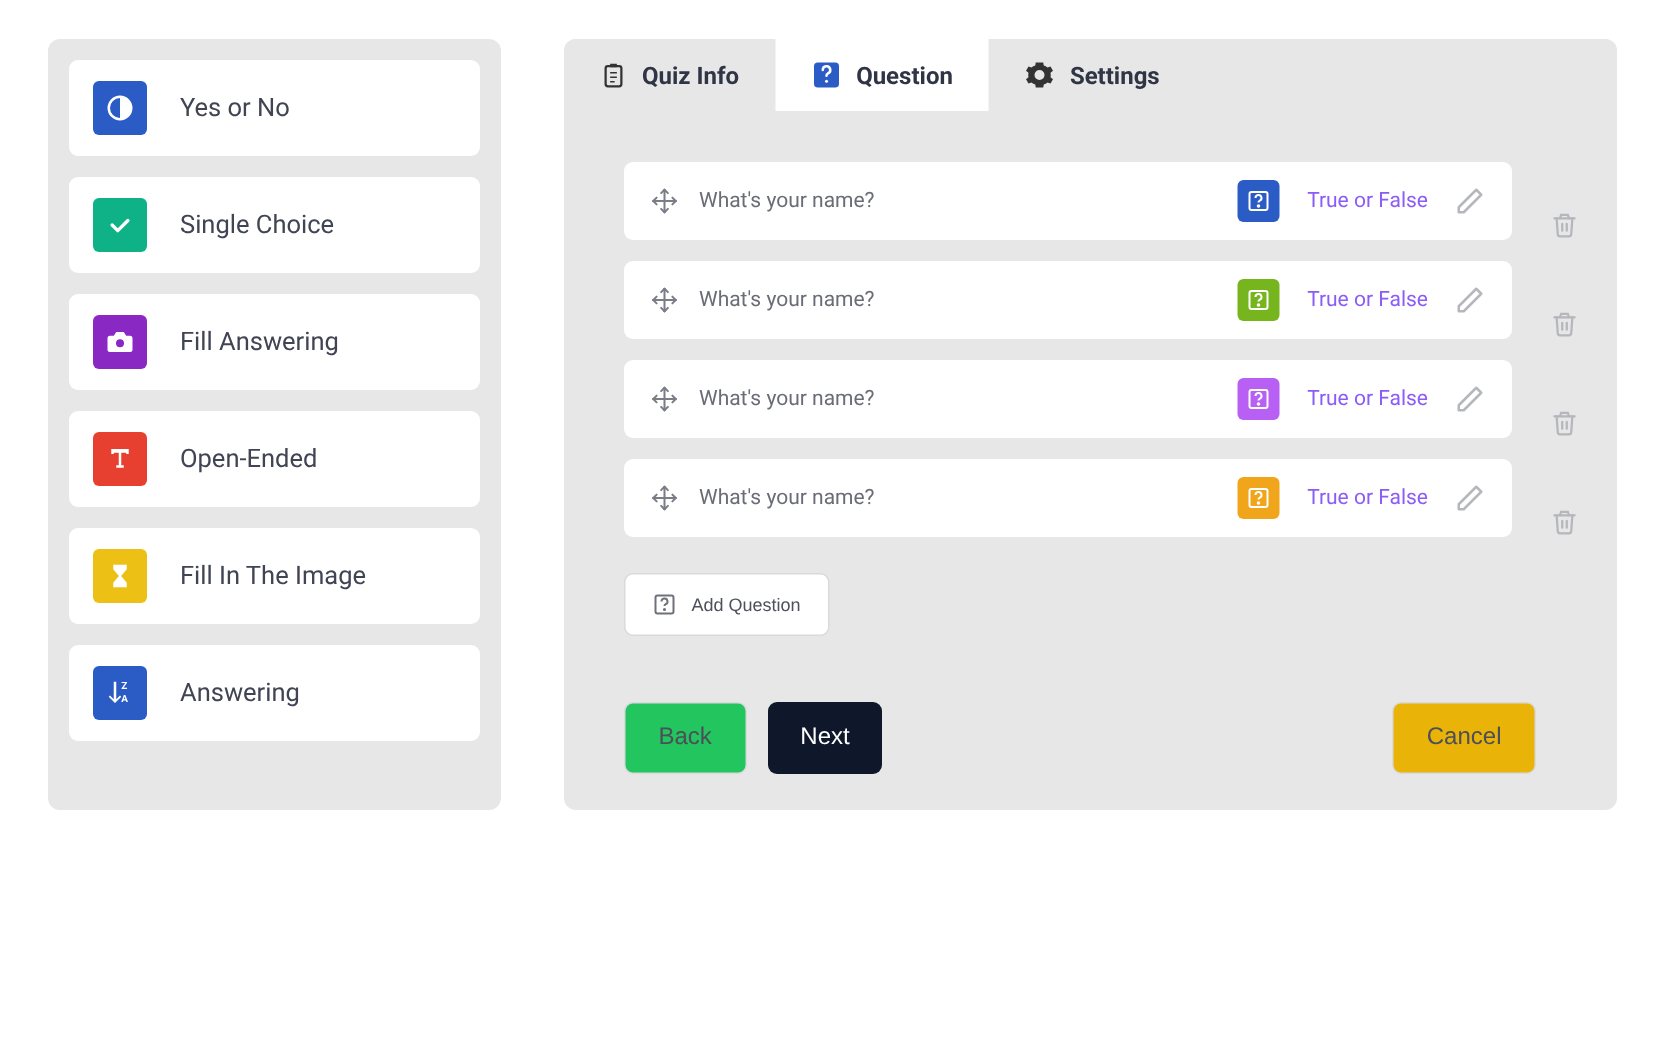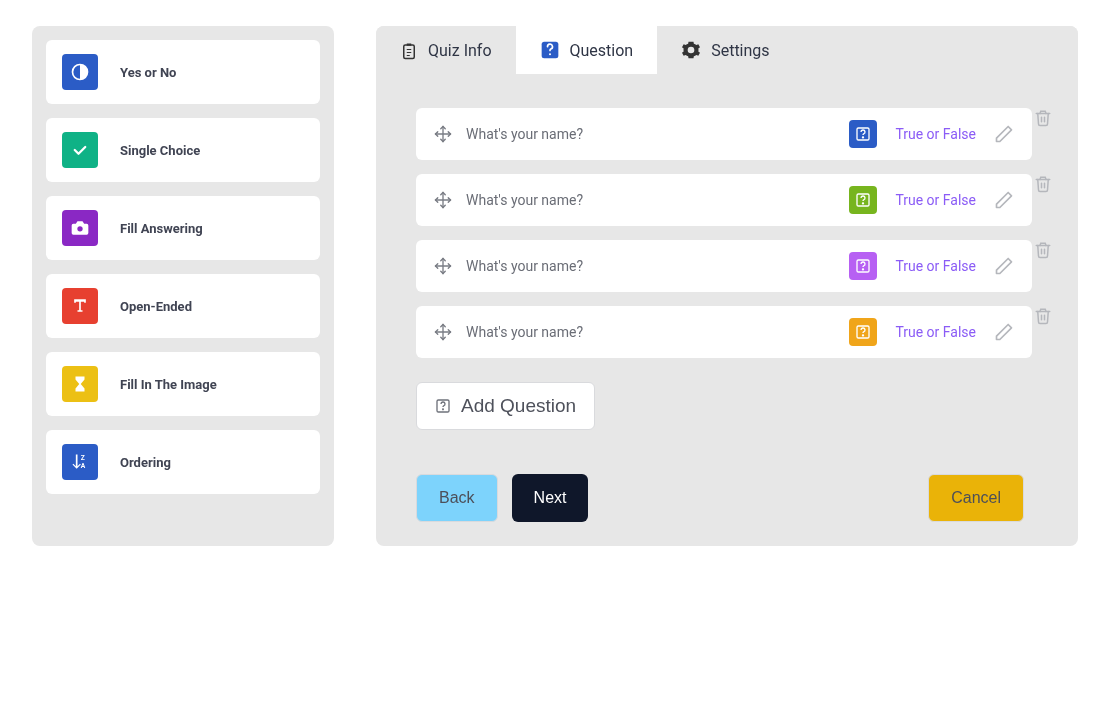--- a/index.html
+++ b/index.html
@@ -3,46 +3,46 @@
   <meta charset="utf-8">
   <style>
     *{margin:0;padding:0;box-sizing:border-box}
     body{font-family:-apple-system,BlinkMacSystemFont,'Segoe UI',Roboto,Helvetica,Arial,sans-serif;background:#fff;color:#2b2f3e;width:1110px;height:705px;overflow:hidden}
     .wrap{display:flex;gap:42px;padding:26px 32px 0 32px}
     .left-card{background:#e7e7e7;border-radius:8px;padding:14px;width:302px;position:relative}
     .types{display:flex;flex-direction:column;gap:14px}
     .type-card{display:flex;align-items:center;gap:22px;height:64px;background:#fff;border-radius:6px;padding:0 16px;cursor:pointer}
     .icon-box{width:36px;height:36px;border-radius:4px;display:flex;align-items:center;justify-content:center;color:#fff}
     .blue1{background:#2b5cc6}.green1{background:#0fb286}.purple{background:#8a28c4}.red{background:#e74030}.yellow{background:#ecc014}.blue2{background:#2b5cc6}.orange{background:#ef7412}
-    .type-label{font-size:13px;font-weight:700;color:#404453}
+    .type-label{font-size:17px;font-weight:400;color:#404453}
 
     .right-card{flex:1;background:#e7e7e7;border-radius:8px;overflow:hidden;display:flex;flex-direction:column}
     .header{background:#d3d3d3;padding:22px 30px}
     .header-title{font-size:22px;font-weight:700;color:#40434c}
     .tabs{display:flex;gap:0;padding:0 0 0 0;background:#e7e7e7;margin-top:0}
-    .tab{display:flex;align-items:flex-end;gap:10px;padding:14px 24px;font-size:16px;font-weight:400;color:#2f3545;cursor:pointer}
+    .tab{display:flex;align-items:center;gap:10px;padding:14px 24px;font-size:16px;font-weight:700;color:#2f3545;cursor:pointer}
     .tab.active{background:#fff;border-radius:0 0 0 0}
     .tab .tab-ic{color:#333}
     .tab.active .tab-ic.blue{color:#2b5cc6}
     .content{padding:34px 24px 24px 40px;flex:1}
-    .q-row{display:flex;align-items:flex-start;gap:0;margin-bottom:14px}
+    .q-row{display:flex;align-items:flex-end;gap:24px;margin-bottom:14px}
     .q-card{flex:1;height:52px;background:#fff;border-radius:6px;display:flex;align-items:center;padding:0 18px;gap:14px;justify-content:space-between}
     .q-left{display:flex;align-items:center;gap:14px}
     .q-text{font-size:14px;color:#6a6d76}
     .q-right{display:flex;align-items:center;gap:18px}
     .badge{width:28px;height:28px;border-radius:4px;display:flex;align-items:center;justify-content:center;color:#fff}
     .b-blue{background:#2b5cc6}.b-green{background:#77b51e}.b-purple{background:#b760f3}.b-amber{background:#f0a51a}
     .tf{font-size:14px;color:#8b5cf6}
     .pencil{color:#b5b7bc;cursor:pointer}
     .trash{color:#b5b7bc;cursor:pointer;width:22px;display:flex;align-items:center;justify-content:center}
-    .add-q{display:inline-flex;align-items:center;gap:10px;background:#fff;border:1px solid #d9dadd;border-radius:6px;padding:12px 18px;font-size:19px;color:#4e515b;cursor:pointer;margin-top:10px}
+    .add-q{display:inline-flex;align-items:center;gap:10px;background:#fff;border:1px solid #d9dadd;border-radius:6px;padding:12px 18px;font-size:12px;color:#4e515b;cursor:pointer;margin-top:10px}
     .footer{display:flex;align-items:center;justify-content:space-between;margin-top:44px;padding-right:30px}
     .footer-left{display:flex;gap:14px}
     .btn{padding:14px 22px;border-radius:6px;font-size:16px;font-weight:500;cursor:pointer;border:none}
-    .btn-back{background:#7dd3fc;border:1px solid #d9dadd;color:#4c4f59}
+    .btn-back{background:#22c55e;border:1px solid #d9dadd;color:#4c4f59}
     .btn-next{background:#0f172a;color:#fff}
     .btn-cancel{background:#eab308;border:1px solid #d9dadd;color:#4c4f59}
     svg{display:block}
     .move-ic{color:#7a7d85}
   </style>
 </head>
 <body>
 
 <div class="wrap">
   <div class="left-card">
@@ -90,21 +90,21 @@
           <div class="type-label">Fill In The Image</div>
         </div>
         <div class="type-card">
           <div class="icon-box blue2">
             <svg width="20" height="20" viewBox="0 0 24 24" fill="#fff">
               <path d="M7 3v14l-3-3-1 1 5 5 5-5-1-1-3 3V3z"></path>
               <text x="13" y="9" font-size="8" fill="#fff" font-weight="700">Z</text>
               <text x="13" y="19" font-size="8" fill="#fff" font-weight="700">A</text>
             </svg>
           </div>
-          <div class="type-label">Ordering</div>
+          <div class="type-label">Answering</div>
         </div>
       </div>
   </div>
 
   <div class="right-card">
     <div class="tabs" id="tabs">
         <div class="tab">
           <span class="tab-ic ">
             <svg width="18" height="18" viewBox="0 0 24 24" fill="#333">
               <path d="M9 2h6v3H9z"></path>

